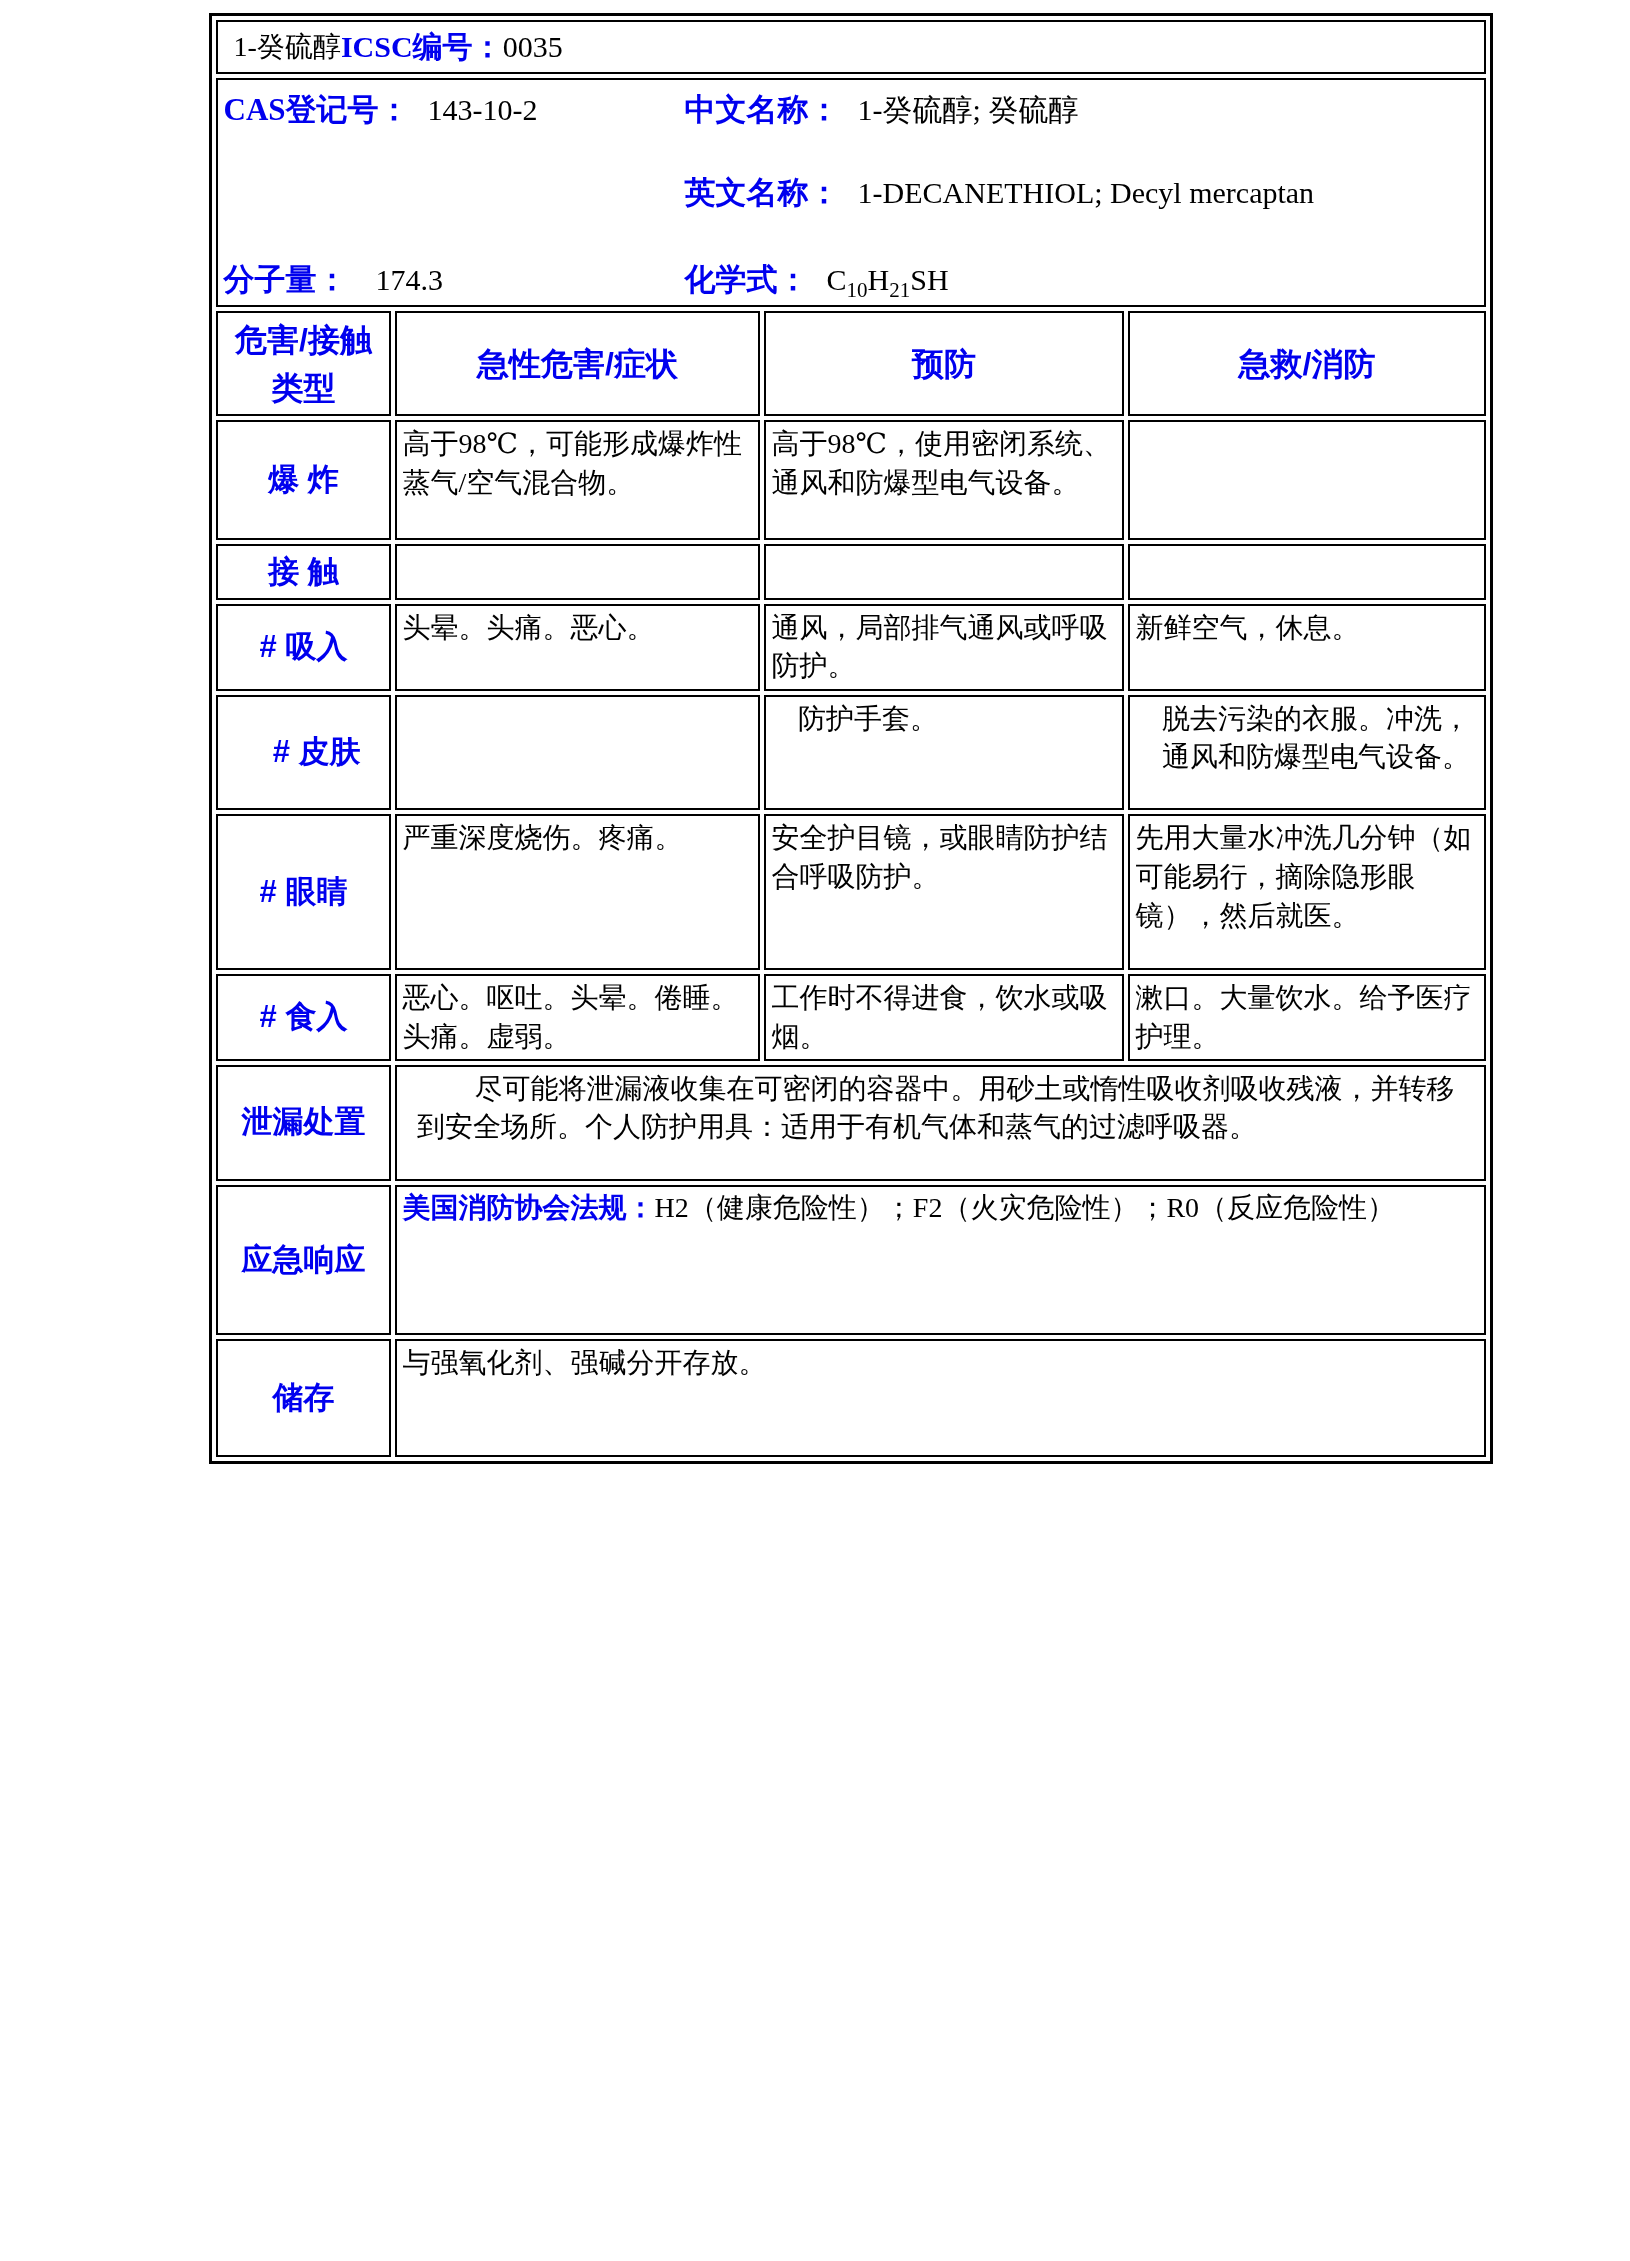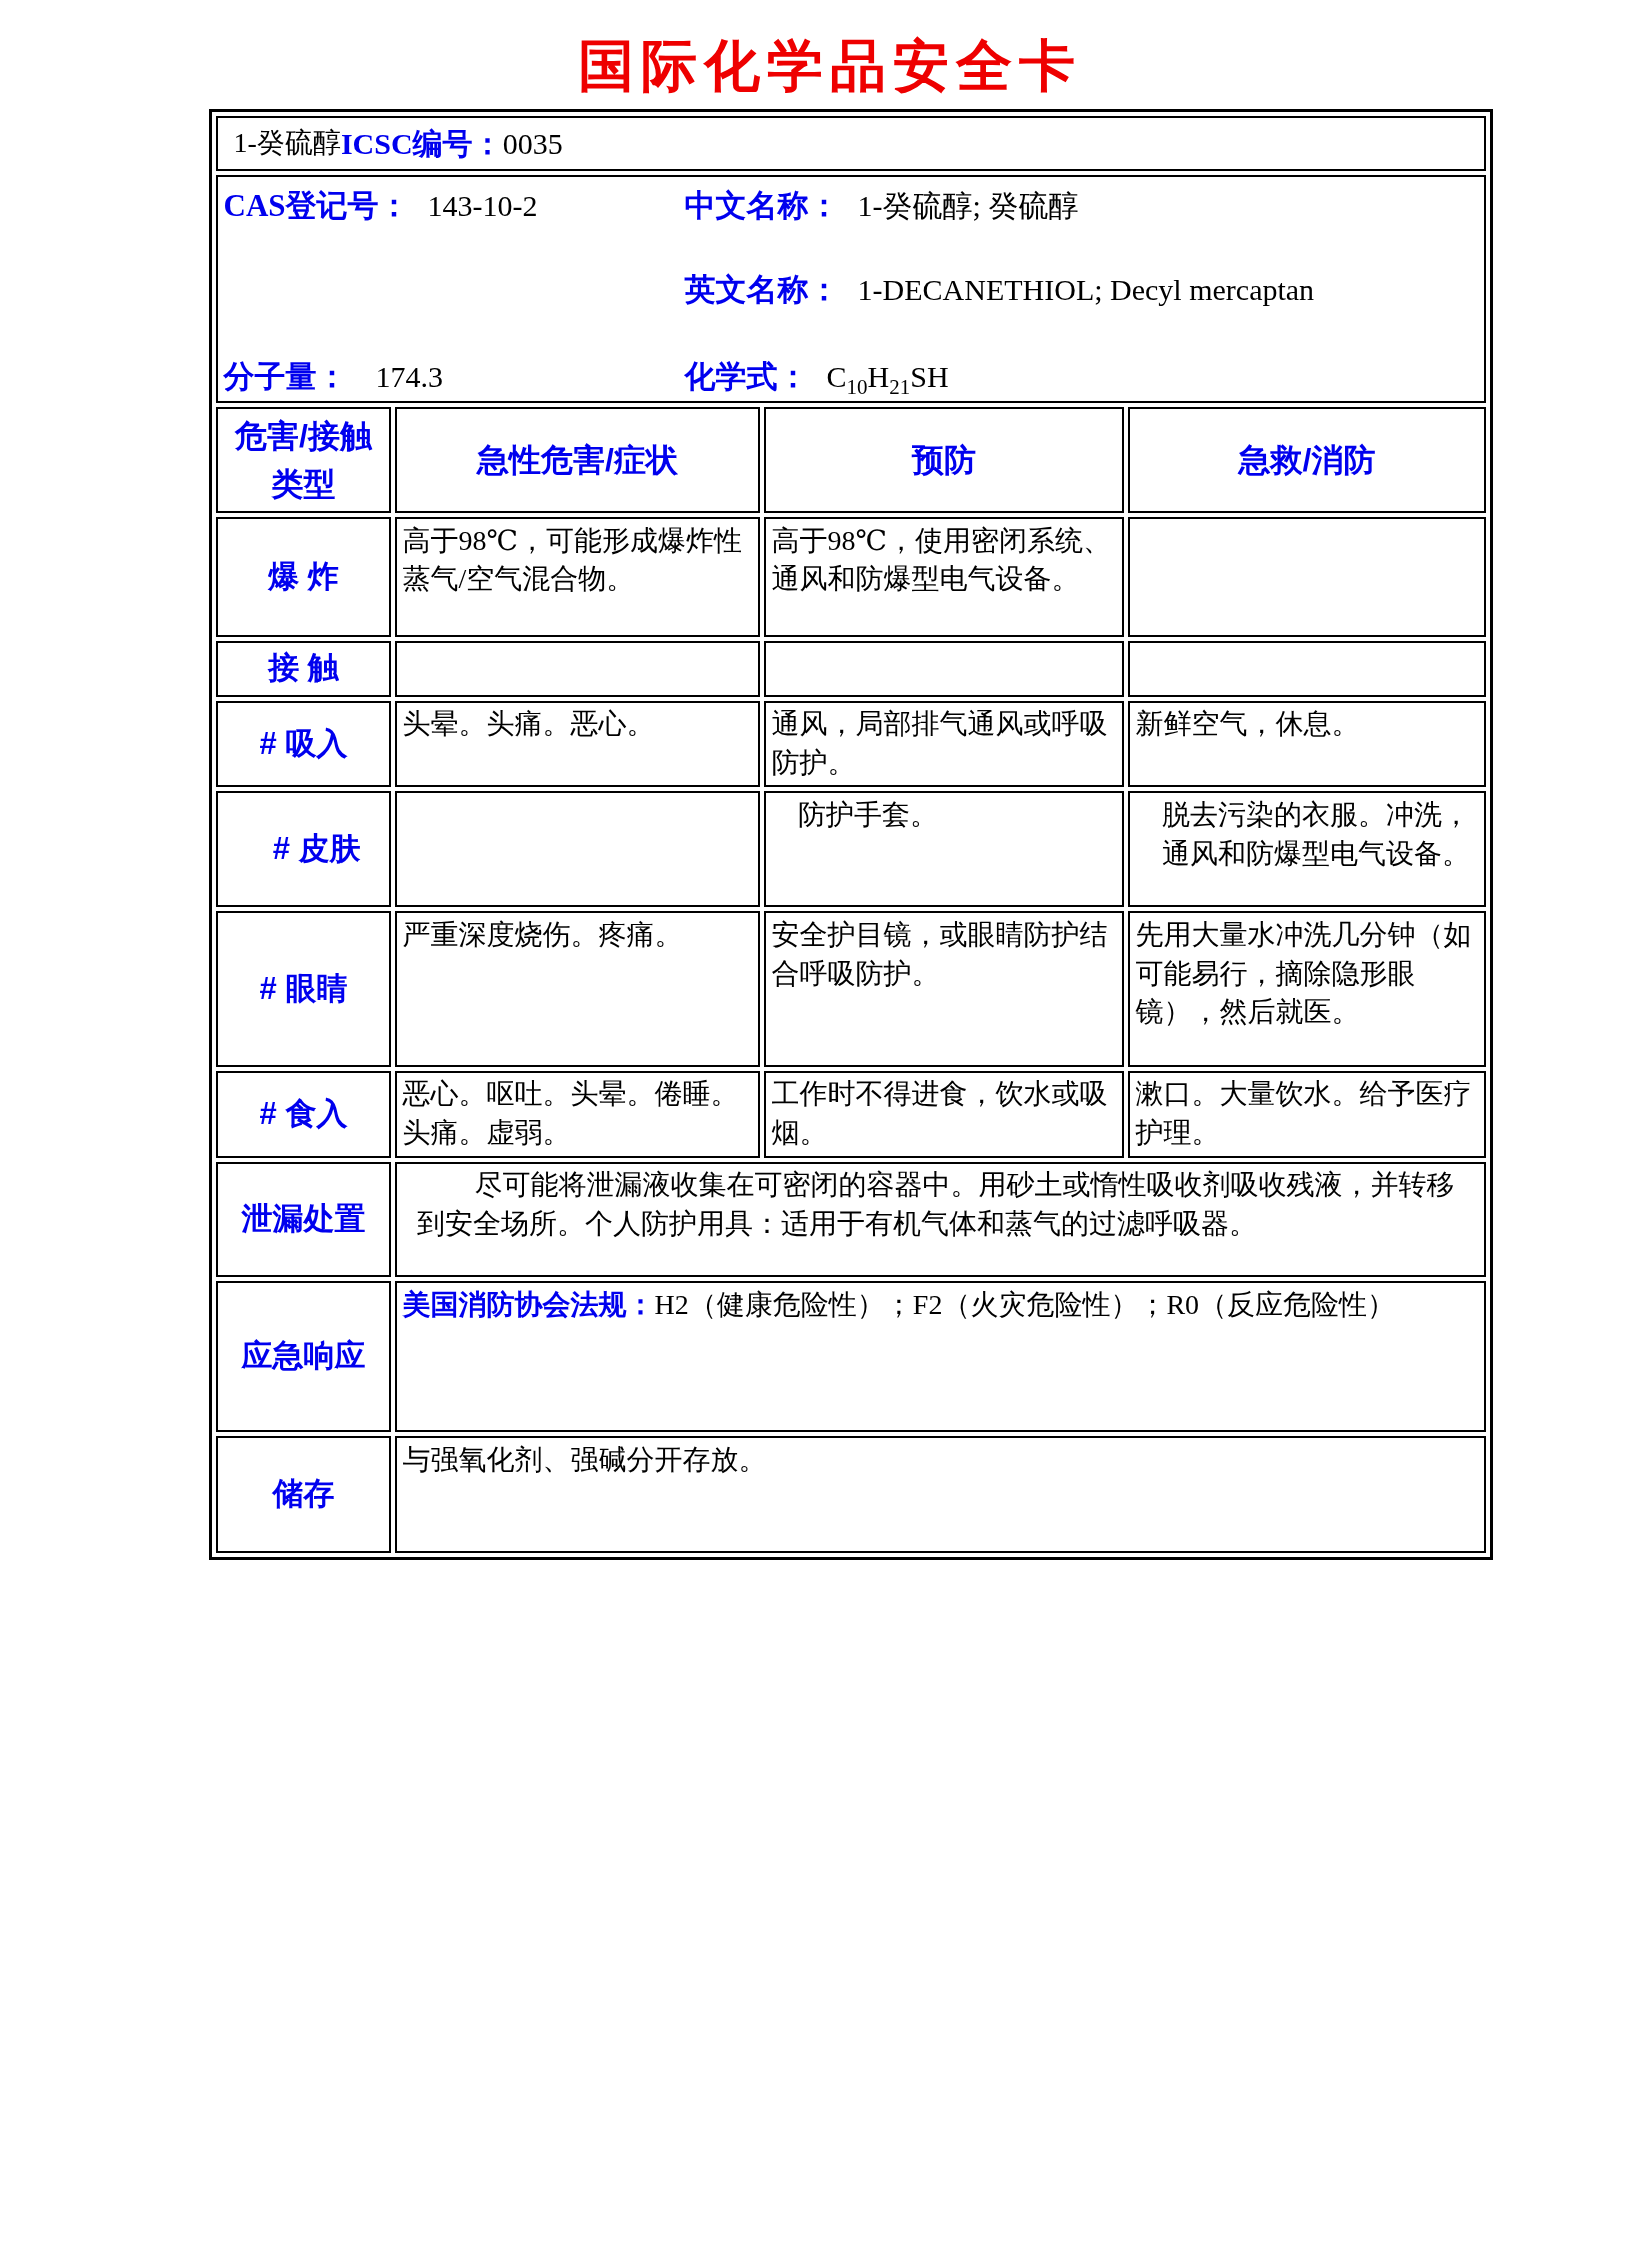--- a/index.html
+++ b/index.html
@@ -91,21 +91,20 @@
   td.packcell{height:287px;}
   td.emercell{height:141px;}
   td.storcell{height:108px;}
   .indent{text-indent:2.05em;}
 </style>
 </head>
 <body>
 
 <div class="page">
 
-  <div class="title">国际化学品安全卡</div>
 
   <table class="card">
     <colgroup>
       <col class="c0">
         <col class="c1">
         <col class="c2">
         <col class="c3">
     </colgroup>
 
     <tbody>

